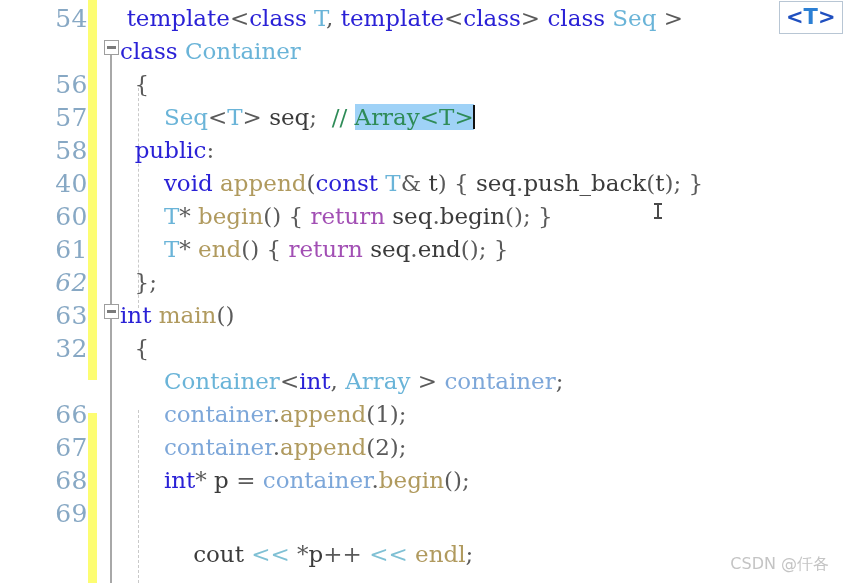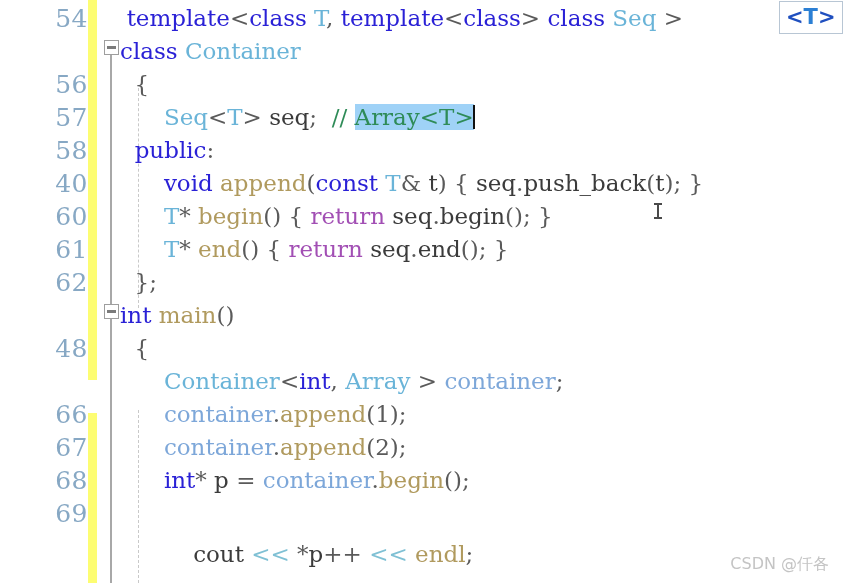--- a/index.html
+++ b/index.html
@@ -204,22 +204,23 @@
   <div class="indentguide" style="left:138px; top:410px; height:173px;"></div>
 
   <div class="gutter">
     <div class="linenum" style="top:2px;">54</div>
     <div class="linenum" style="top:68px;">56</div>
     <div class="linenum" style="top:101px;">57</div>
     <div class="linenum" style="top:134px;">58</div>
     <div class="linenum" style="top:167px;">40</div>
     <div class="linenum" style="top:200px;">60</div>
     <div class="linenum" style="top:233px;">61</div>
-    <div class="linenum" style="top:266px;">62</div>
-    <div class="linenum" style="top:332px;">48</div>
+    <div class="linenum" style="top:266px;font-style:italic;">62</div>
+    <div class="linenum" style="top:299px;">63</div>
+    <div class="linenum" style="top:332px;">32</div>
     <div class="linenum" style="top:365px;"></div>
     <div class="linenum" style="top:398px;padding-left:8px;">66</div>
     <div class="linenum" style="top:431px;">67</div>
     <div class="linenum" style="top:464px;">68</div>
     <div class="linenum" style="top:497px;">69</div>
   </div>
 
   <div class="codelayer">
     <div class="codeline" style="top:2px;   left:112px;"><span class="punc">  </span><span class="kw">template</span><span class="punc">&lt;</span><span class="kw">class</span><span class="punc"> </span><span class="type">T</span><span class="punc">, </span><span class="kw">template</span><span class="punc">&lt;</span><span class="kw">class</span><span class="punc">&gt; </span><span class="kw">class</span><span class="punc"> </span><span class="type">Seq</span><span class="punc"> &gt;</span></div>
     <div class="codeline" style="top:35px;  left:120px;"><span class="kw">class</span><span class="punc"> </span><span class="type">Container</span></div>

